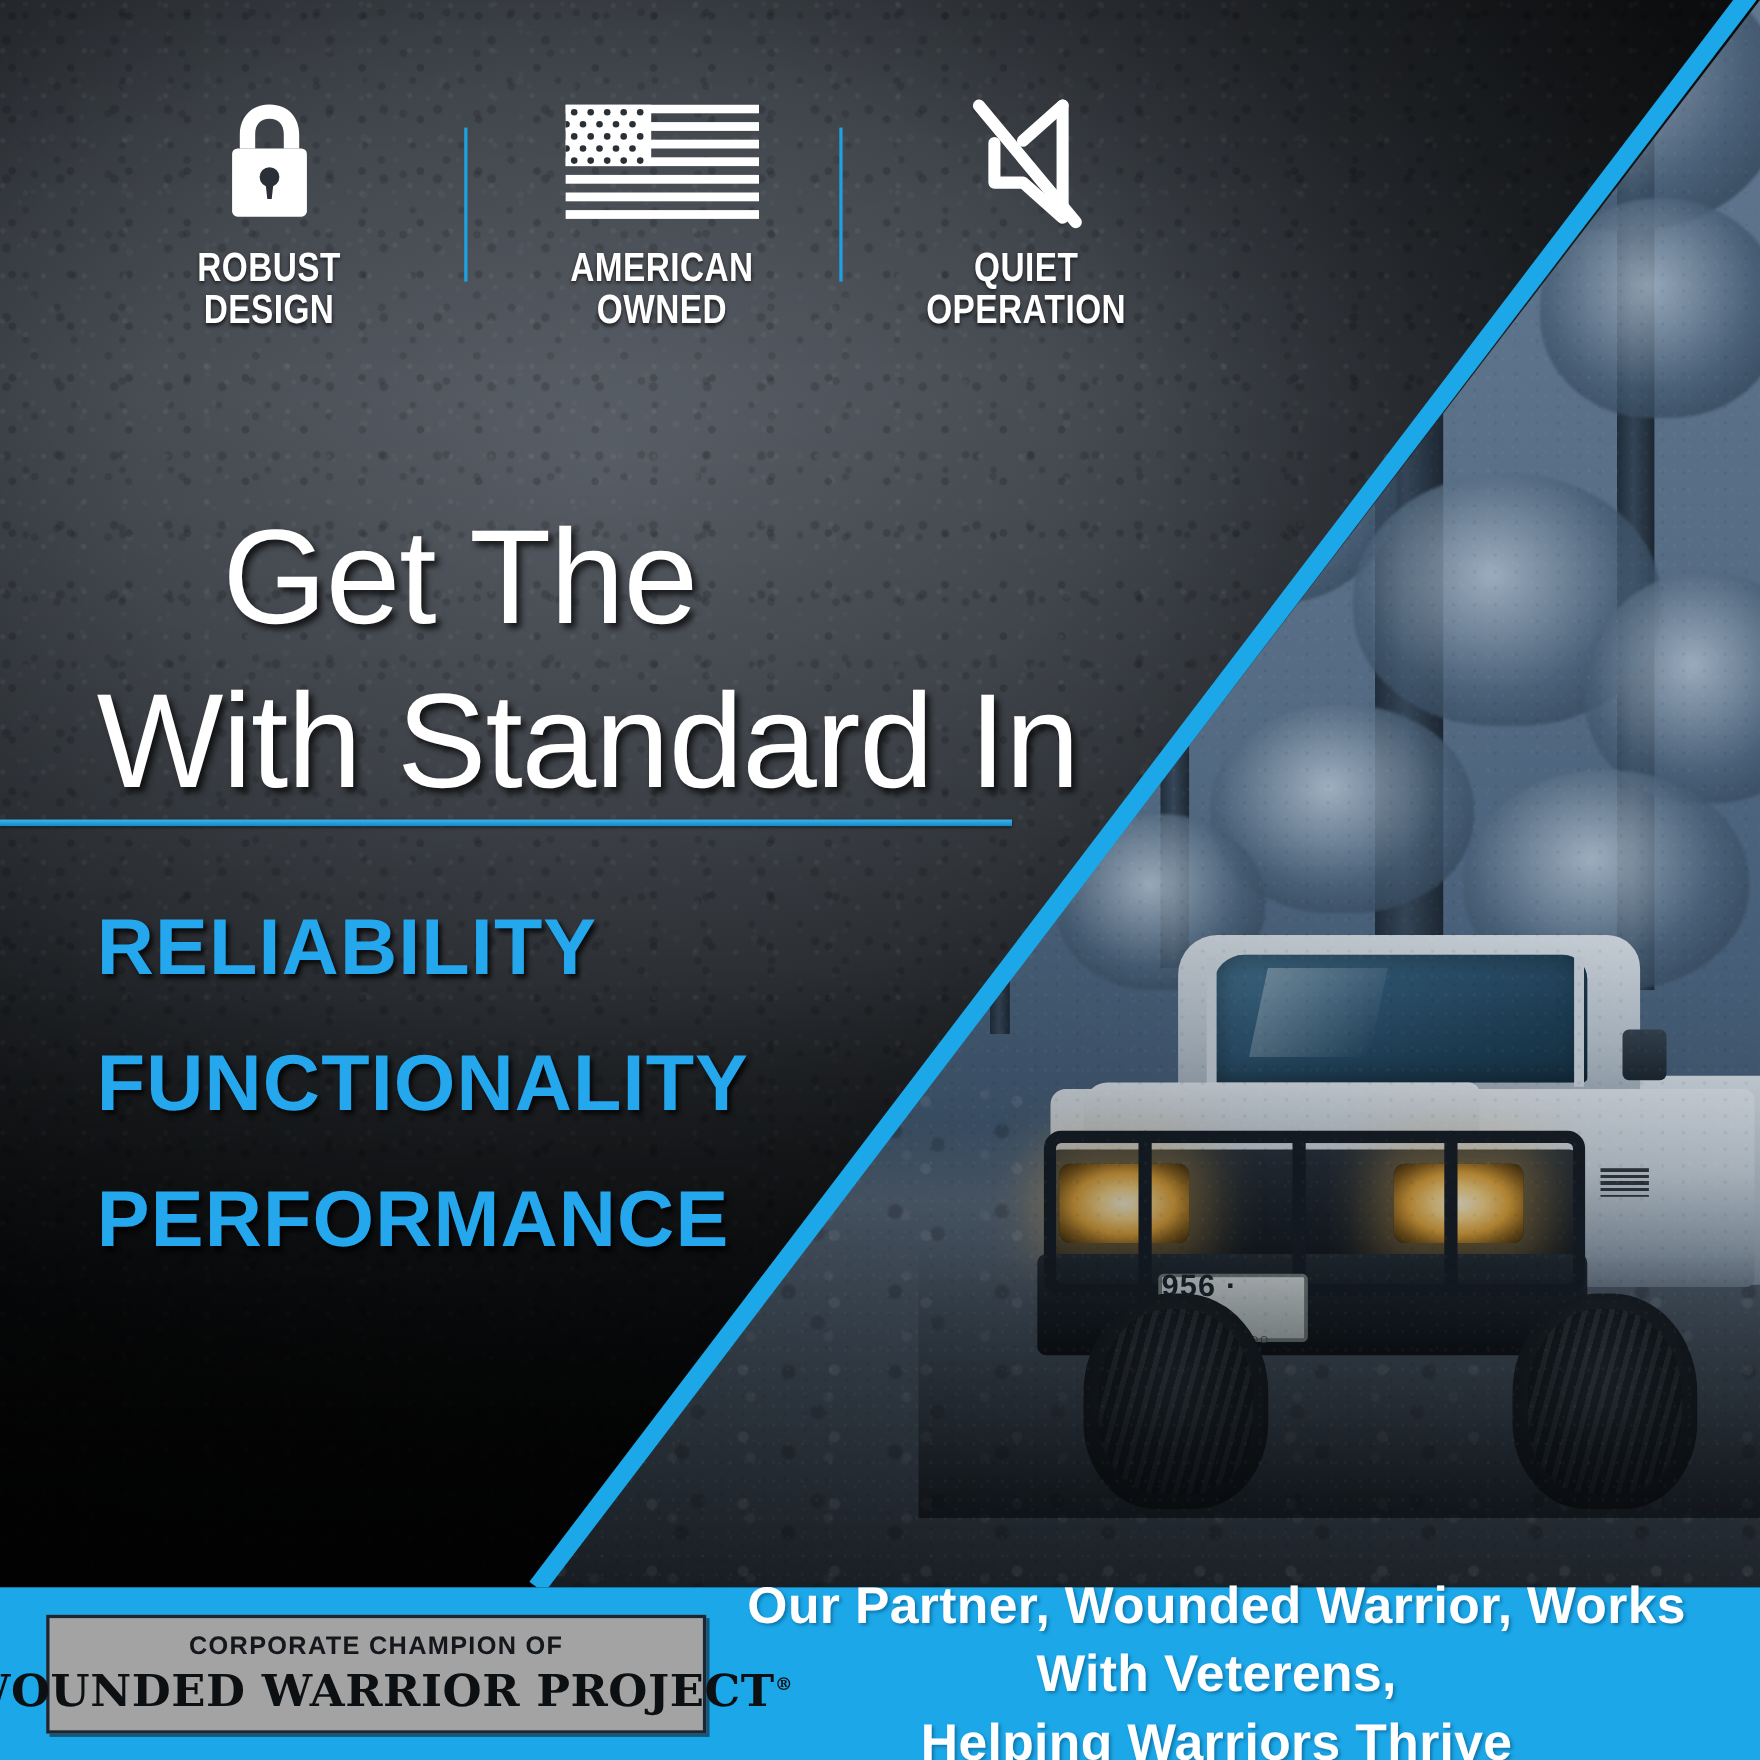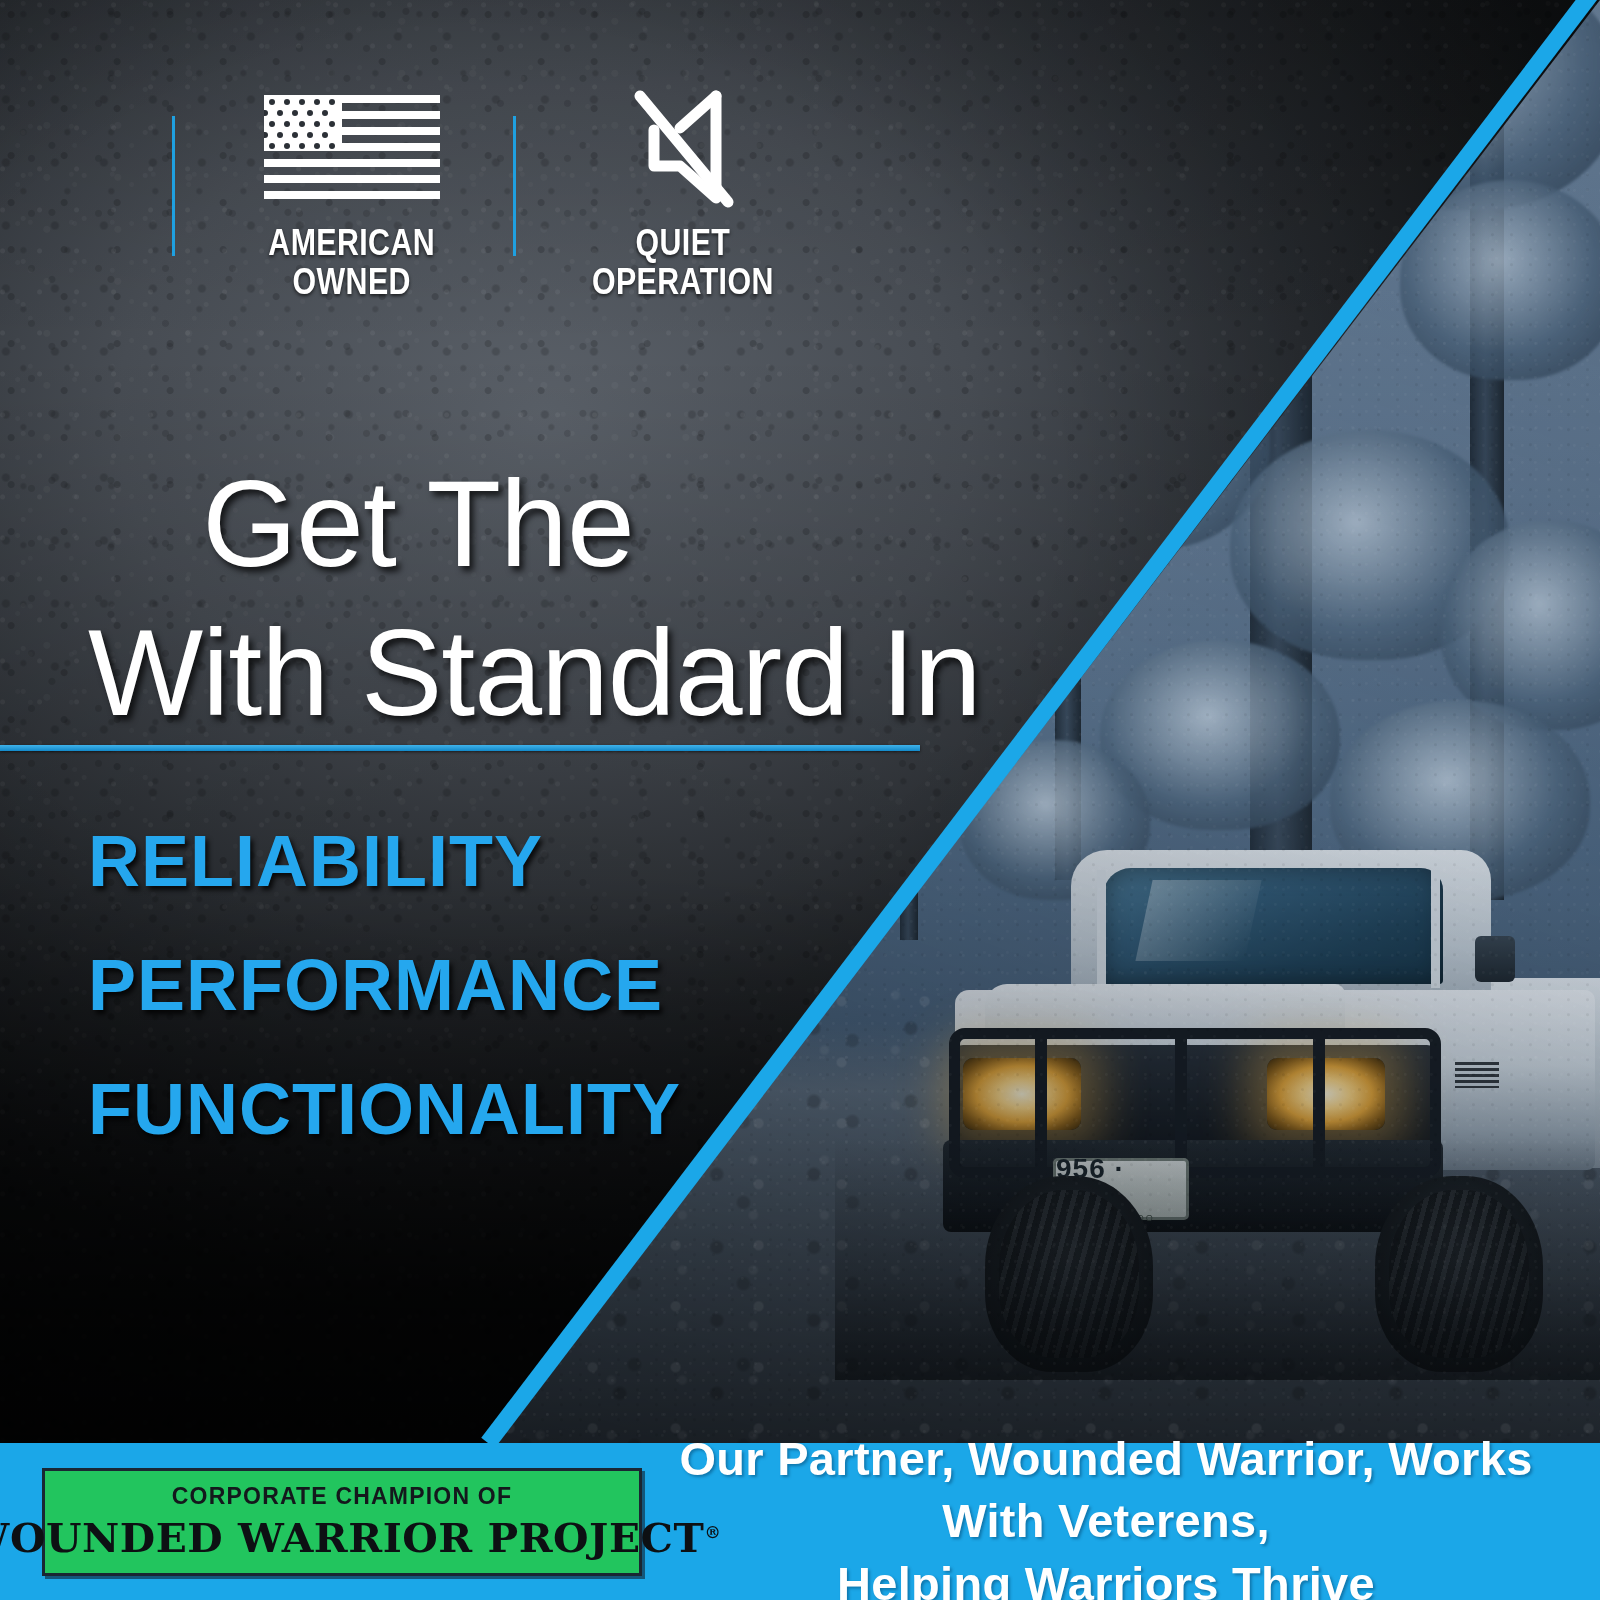--- a/index.html
+++ b/index.html
@@ -246,21 +246,21 @@
   }
 
   
   .footer{
     position:absolute; left:0; bottom:0; width:1600px; height:157px;
     background:#1ba7e8;
     display:flex; align-items:center;
   }
   .wwp-box{
     margin-left:42px; width:600px; height:108px;
-    background:#22c55e;
+    background:#a3a3a3;
     border:3px solid #1a2733;
     box-shadow:3px 3px 0 rgba(12,22,32,.55);
     display:flex; flex-direction:column; align-items:center; justify-content:center;
   }
   .wwp-top{
     font-family:"Liberation Sans Narrow","Liberation Sans", sans-serif;
     font-weight:bold; font-size:23px; letter-spacing:1.2px; color:#14181c;
   }
   .wwp-main{
     margin-top:4px;
@@ -344,20 +344,32 @@
     <div class="photo-tint"></div>
     <div class="photo-grain"></div>
   </div>
 
   <svg class="diag-stripe" viewBox="0 0 1600 1443" width="1600" height="1443">
     <line x1="1600" y1="-18" x2="488" y2="1443" stroke="#1ba7e8" stroke-width="17"></line>
   </svg>
 
   <div class="features">
 
+    <div class="feature">
+      <span class="ico">
+        <svg width="92" height="112" viewBox="0 0 92 112">
+          <path d="M46 4 C28 4 19 17 19 31 L19 44 L33 44 L33 31 C33 22 38 17 46 17 C54 17 59 22 59 31 L59 44 L73 44 L73 31 C73 17 64 4 46 4 Z" fill="#ffffff"></path>
+          <rect x="12" y="44" width="68" height="62" rx="5" fill="#ffffff"></rect>
+          <circle cx="46" cy="70" r="9" fill="#2b3036"></circle>
+          <path d="M42 72 L50 72 L48 90 L44 90 Z" fill="#2b3036"></path>
+        </svg>
+      </span>
+      <span class="flabel">ROBUST
+DESIGN</span>
+    </div>
 
     <div class="vdiv"></div>
 
     <div class="feature">
       <span class="ico">
         <svg width="176" height="104" viewBox="0 0 176 104">
           <g fill="#ffffff">
             <rect x="0" y="0" width="176" height="8"></rect>
             <rect x="0" y="16" width="176" height="8"></rect>
             <rect x="0" y="32" width="176" height="8"></rect>
@@ -406,22 +418,22 @@
 
   <div class="headline">
     <span class="l1">Get The</span>
     <span class="l2">With Standard In</span>
   </div>
 
   <div class="rule"></div>
 
   <div class="keywords">
     <span class="kw">RELIABILITY</span>
+    <span class="kw">FUNCTIONALITY</span>
     <span class="kw">PERFORMANCE</span>
-    <span class="kw">FUNCTIONALITY</span>
   </div>
 
   <div class="footer">
     <div class="wwp-box">
       <span class="wwp-top">CORPORATE CHAMPION OF</span>
       <span class="wwp-main"><span>WOUNDED WARRIOR PROJECT</span><sup>®</sup></span>
     </div>
     <div class="footer-tag">Our Partner, Wounded Warrior, Works With Veterens,
 Helping Warriors Thrive</div>
   </div>

